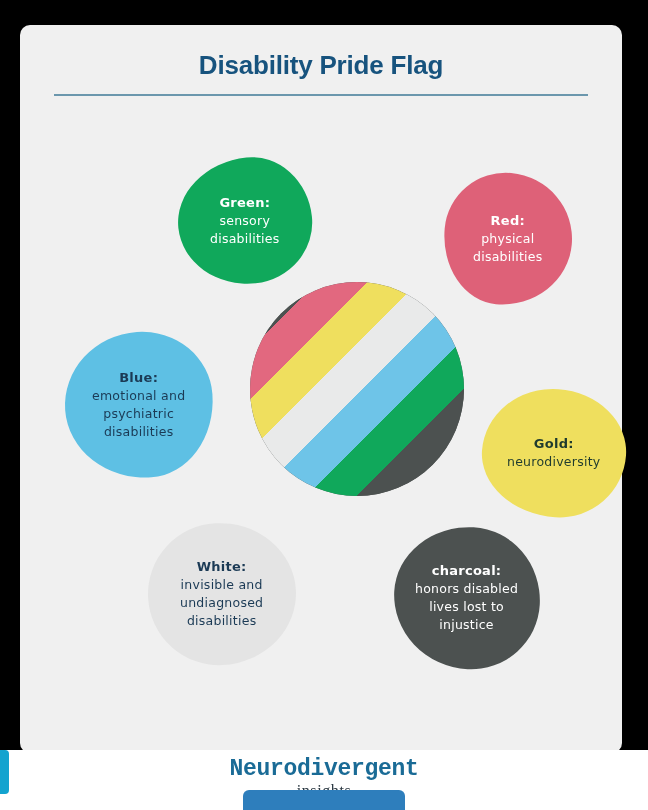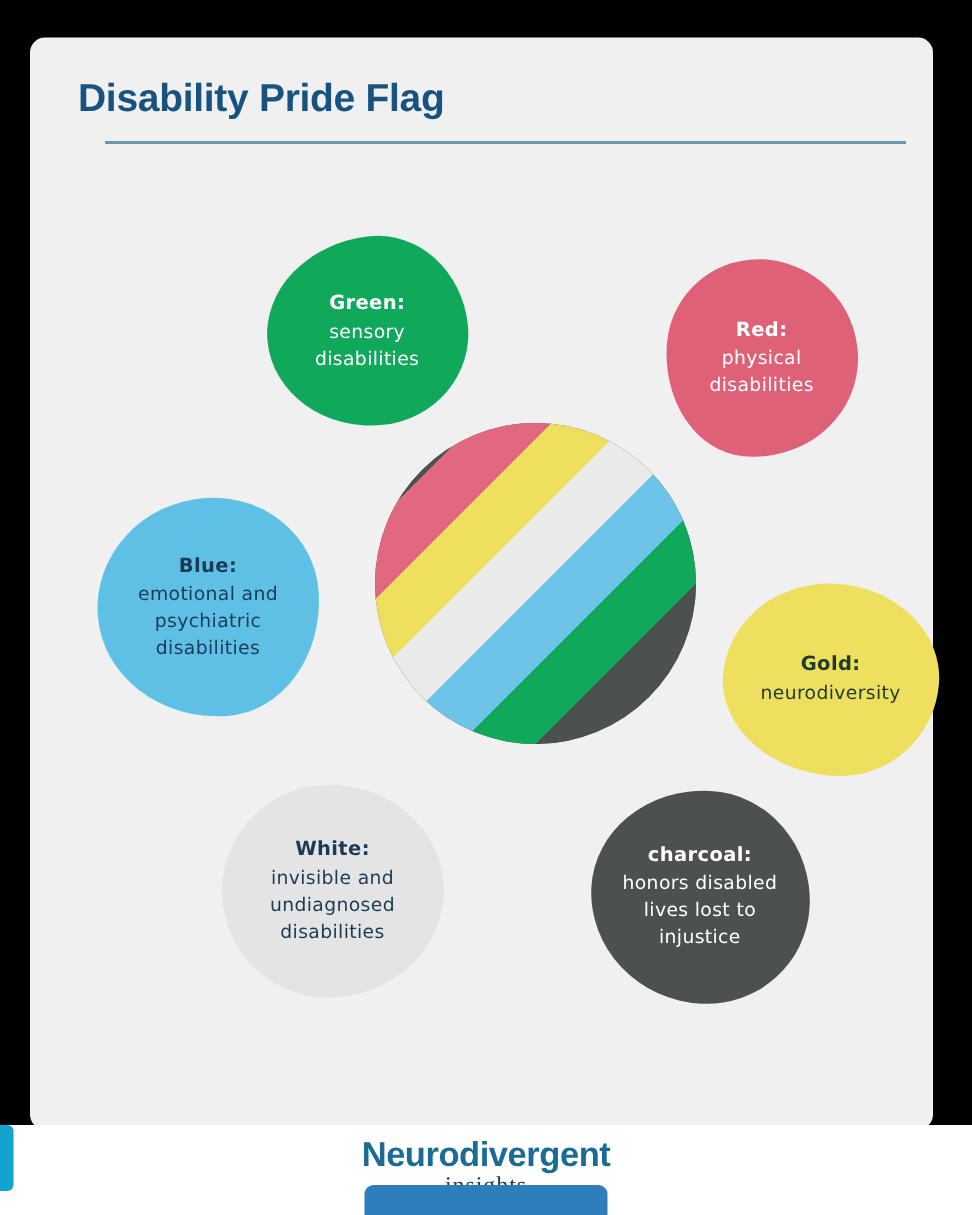--- a/index.html
+++ b/index.html
@@ -29,21 +29,21 @@
     background: #f0f0f0;
     border-radius: 10px;
   }
 
   
   .title-wrap {
     position: absolute;
     left: 0;
     top: 25px;
     width: 602px;
-    padding-left: 32px;
+    text-align: center;
   }
   .title {
     font-family: "Liberation Sans", sans-serif;
     font-weight: bold;
     font-size: 26px;
     letter-spacing: -0.2px;
     color: #17537e;
   }
   .title-rule {
     margin: 13px auto 0 auto;
@@ -161,21 +161,21 @@
     background: #ffffff;
   }
   .logo {
     position: absolute;
     left: 0;
     top: 8px;
     width: 648px;
     text-align: center;
   }
   .logo-main {
-    font-family: Liberation Sans, sans-serif;
+    font-family: Liberation Mono, monospace;
     font-weight: bold;
     font-size: 23px;
     color: #1a6b96;
     letter-spacing: -0.3px;
     line-height: 1;
   }
   .logo-sub {
     font-family: "Liberation Serif", serif;
     font-size: 16px;
     color: #2d3a44;

